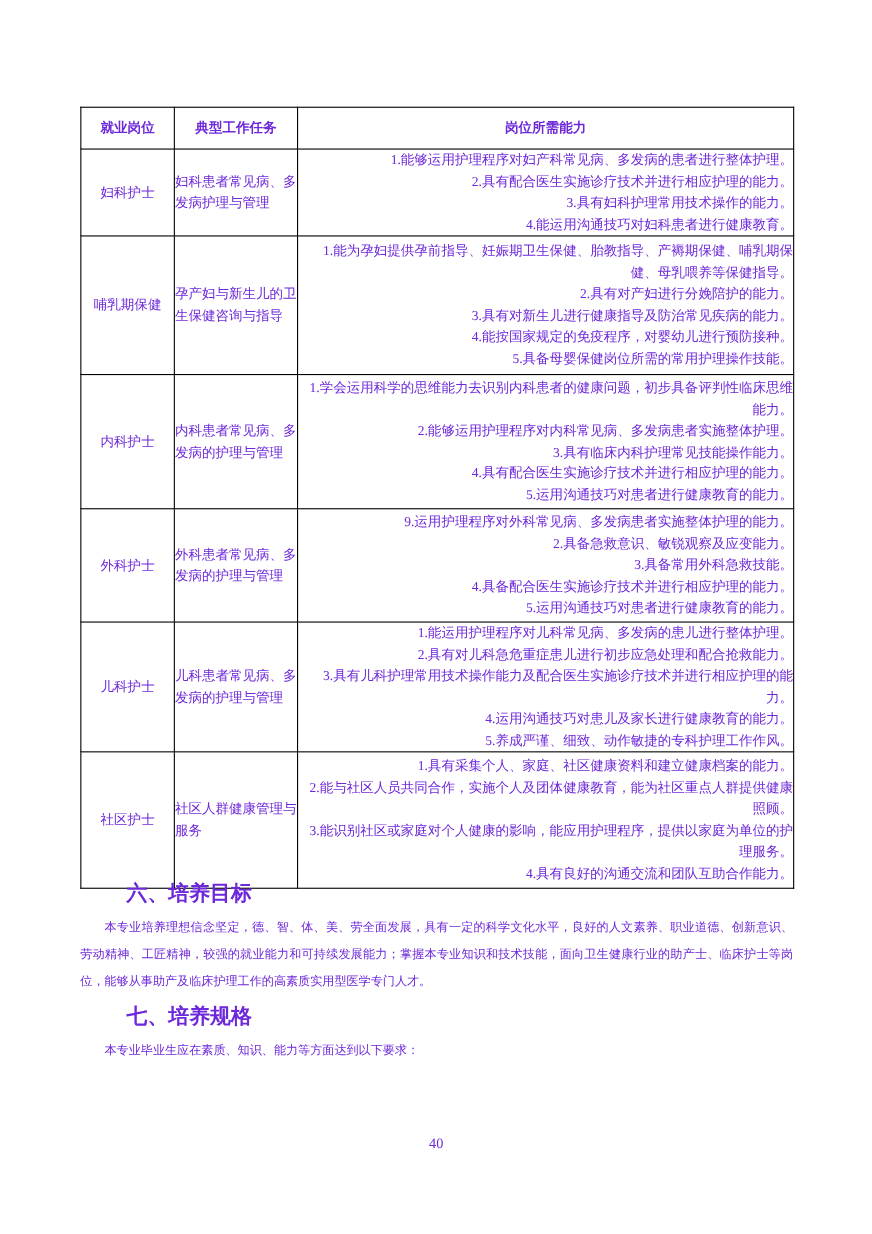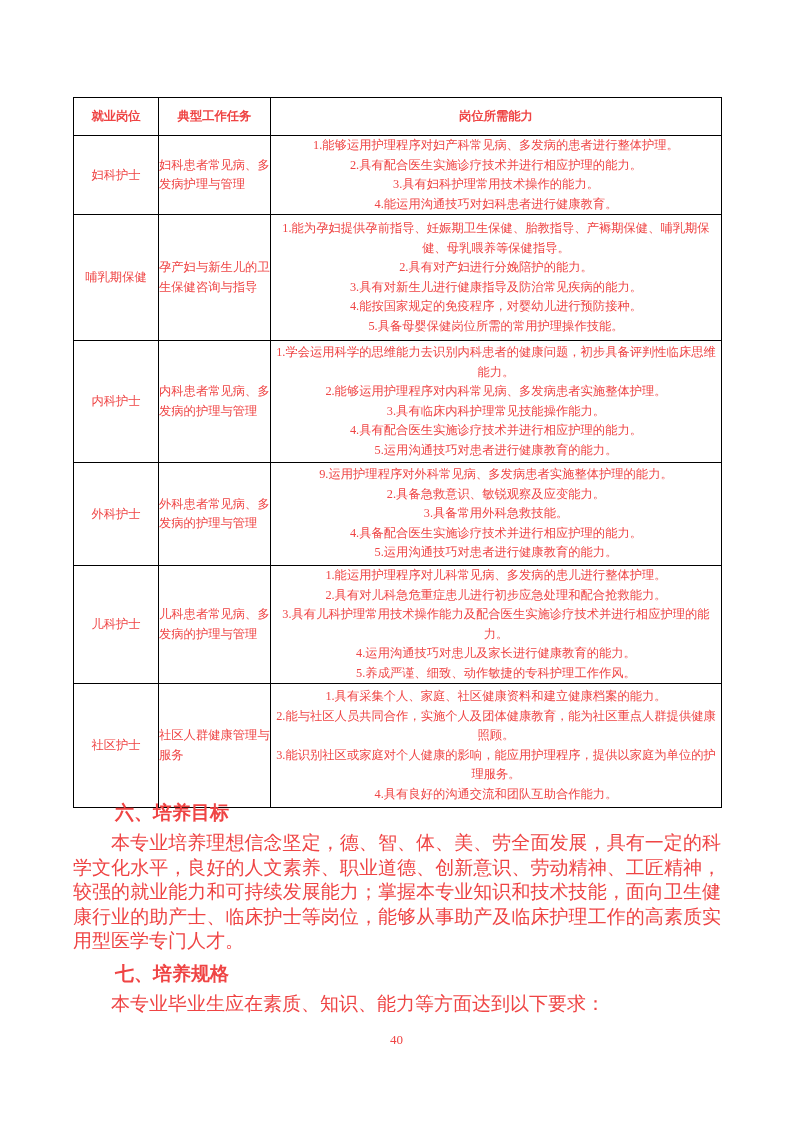--- a/index.html
+++ b/index.html
@@ -2,21 +2,21 @@
 <html><head>
 <meta charset="utf-8">
 <style>
   * { box-sizing: border-box; }
   html, body { margin: 0; padding: 0; background: #ffffff; }
   .page {
     position: relative;
     width: 793px;
     height: 1122px;
     background: #ffffff;
-    color: #ef4444;
+    color: #6d28d9;
     font-family: "Liberation Serif", "DejaVu Serif", serif;
     overflow: hidden;
   }
   table.jobs {
     position: absolute;
     left: 73px;
     top: 97px;
     width: 648px;
     border-collapse: collapse;
     table-layout: fixed;
@@ -32,21 +32,21 @@
   }
   table.jobs th {
     font-weight: bold;
     text-align: center;
     height: 38px;
     font-family: "Liberation Sans", "DejaVu Sans", sans-serif;
   }
   td.pos { text-align: center; }
   td.task { padding: 2px 4px; line-height: 19.5px; }
   td.abil { padding: 2px 6px; line-height: 19.5px; }
-  td.abil .item { text-align: center; }
+  td.abil .item { text-align: right; }
   tr.r1 { height: 78px; }
   tr.r2 { height: 126px; }
   tr.r3 { height: 122px; }
   tr.r4 { height: 103px; }
   tr.r5 { height: 102px; }
   tr.r6 { height: 124px; }
   .flow {
     position: absolute;
     left: 73px;
     top: 793px;
@@ -54,21 +54,21 @@
   }
   h2.section {
     margin: 8px 0 6px 42px;
     font-size: 19px;
     line-height: 24px;
     font-weight: bold;
     font-family: "Liberation Sans", "DejaVu Sans", sans-serif;
   }
   p.body {
     margin: 0 0 6px 0;
-    font-size: 19px;
+    font-size: 11px;
     line-height: 24.6px;
     text-align: justify;
     text-indent: 2em;
   }
   p.sub {
     margin: 6px 0 0 28px;
     font-size: 15.5px;
     line-height: 24px;
     font-weight: bold;
     font-family: "Liberation Sans", "DejaVu Sans", sans-serif;

